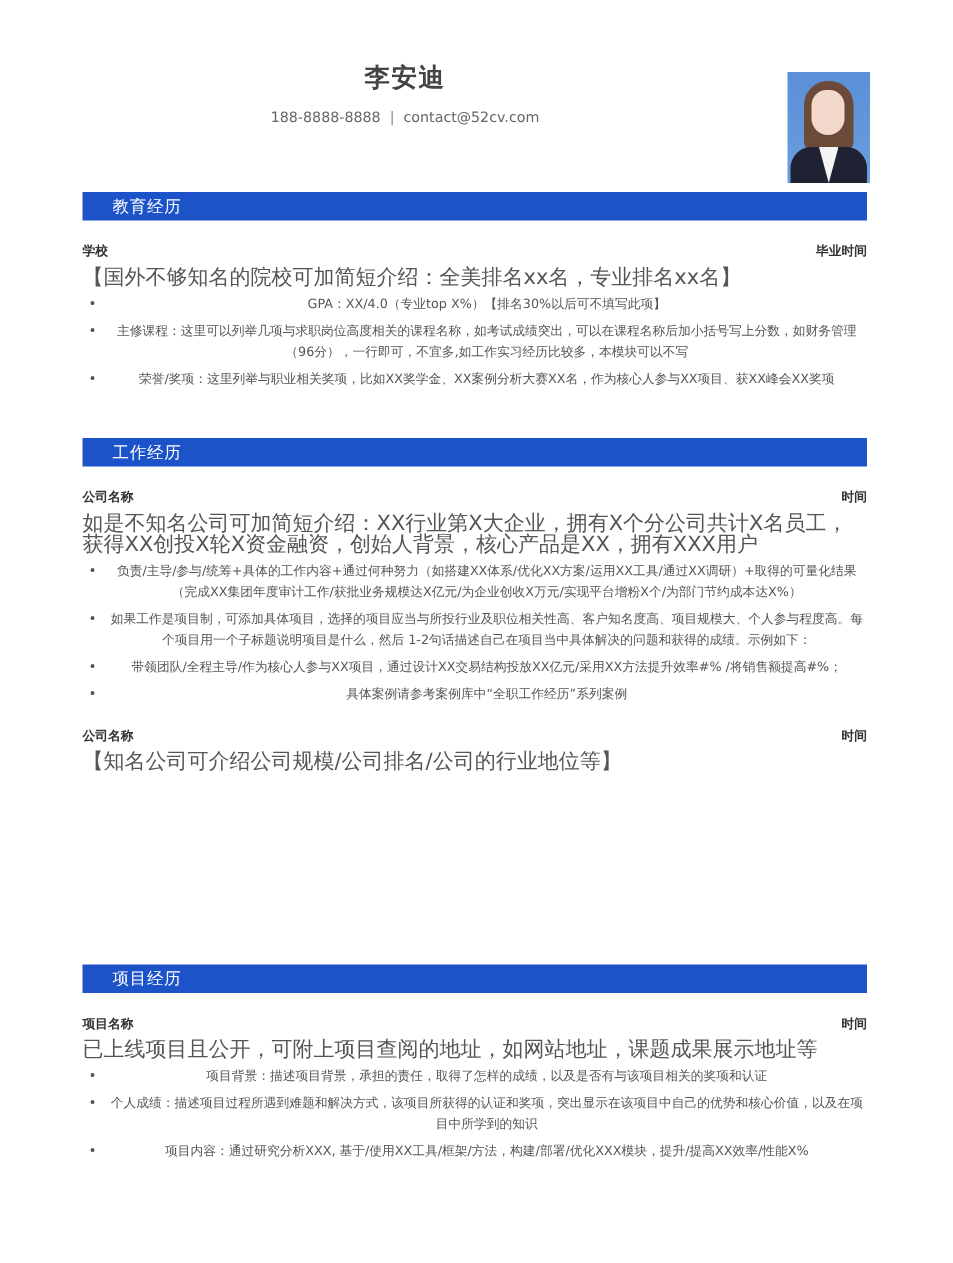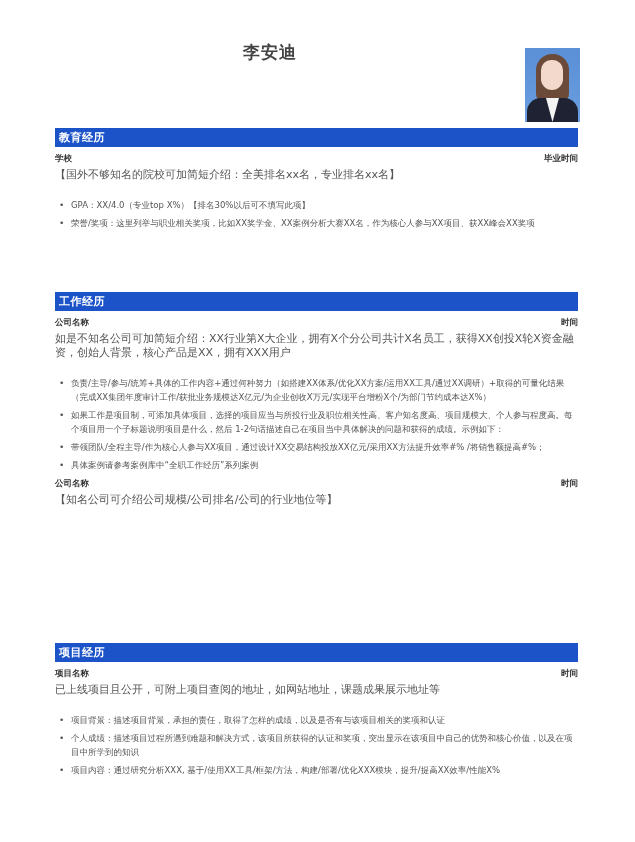--- a/index.html
+++ b/index.html
@@ -15,54 +15,58 @@
   .photo .hair { position: absolute; left: 11px; top: 6px; width: 33px; height: 48px;
                  background: #6b4a3a; border-radius: 16px 16px 8px 8px; }
   .photo .face { position: absolute; left: 16px; top: 12px; width: 22px; height: 30px;
                  background: #f3d9cc; border-radius: 11px 11px 12px 12px; }
   .photo .body { position: absolute; left: 2px; top: 50px; width: 51px; height: 30px;
                  background: #1e2233; border-radius: 14px 14px 0 0; }
   .photo .shirt { position: absolute; left: 21px; top: 50px; width: 13px; height: 24px;
                   background: #f4f4f4; clip-path: polygon(0 0, 100% 0, 50% 100%); }
 
   .section { position: absolute; left: 55px; width: 523px; }
-  .bar { height: 19px; background: #1c53c9; color: #fff; font-size: 11px; font-weight: bold;
-         line-height: 19px; padding-left: 4px; letter-spacing: 0.5px; }
+  .bar { height: 19px; background: #1c53c9; color: #fff; font-size: 11px; font-weight: normal;
+         line-height: 19px; padding-left: 20px; letter-spacing: 0.5px; }
   .row { display: flex; justify-content: space-between; font-size: 8.5px; font-weight: bold;
-         color: #333; line-height: 13px; margin-top: 5px; }
-  .p { font-size: 11px; line-height: 14px; color: #555; margin-top: 3px; }
-  ul { list-style: none; margin: 16px 0 0 0; padding: 0; }
+         color: #333; line-height: 13px; margin-top: 15px; }
+  .p { font-size: 14px; line-height: 14px; color: #555; margin-top: 3px; }
+  ul { list-style: none; margin: 4px 0 0 0; padding: 0; text-align: center; }
   li { position: relative; padding-left: 16px; font-size: 8.5px; line-height: 14px; color: #555; margin-bottom: 4px; }
   li::before { content: "•"; position: absolute; left: 4px; top: 0; color: #555; font-size: 9px; }
 </style>
 </head>
 <body>
 
 <div class="page">
 
   <div class="header">
     <div class="name">李安迪</div>
+    <div class="contact">
+      <span>188-8888-8888</span><span class="sep">|</span><span>contact@52cv.com</span>
+    </div>
   </div>
 
   <div class="photo">
     <div class="hair"></div>
     <div class="body"></div>
     <div class="shirt"></div>
     <div class="face"></div>
   </div>
 
   <div class="section" style="top:128px;">
     <div class="bar">教育经历</div>
     <div class="row">
       <span>学校</span>
       <span>毕业时间</span>
     </div>
     <div class="p">【国外不够知名的院校可加简短介绍：全美排名xx名，专业排名xx名】</div>
     <ul>
       <li>GPA：XX/4.0（专业top X%）【排名30%以后可不填写此项】</li>
+      <li>主修课程：这里可以列举几项与求职岗位高度相关的课程名称，如考试成绩突出，可以在课程名称后加小括号写上分数，如财务管理（96分），一行即可，不宜多,如工作实习经历比较多，本模块可以不写</li>
       <li>荣誉/奖项：这里列举与职业相关奖项，比如XX奖学金、XX案例分析大赛XX名，作为核心人参与XX项目、获XX峰会XX奖项</li>
     </ul>
   </div>
 
   <div class="section" style="top:292px;">
     <div class="bar">工作经历</div>
     <div class="row">
       <span>公司名称</span>
       <span>时间</span>
     </div>

